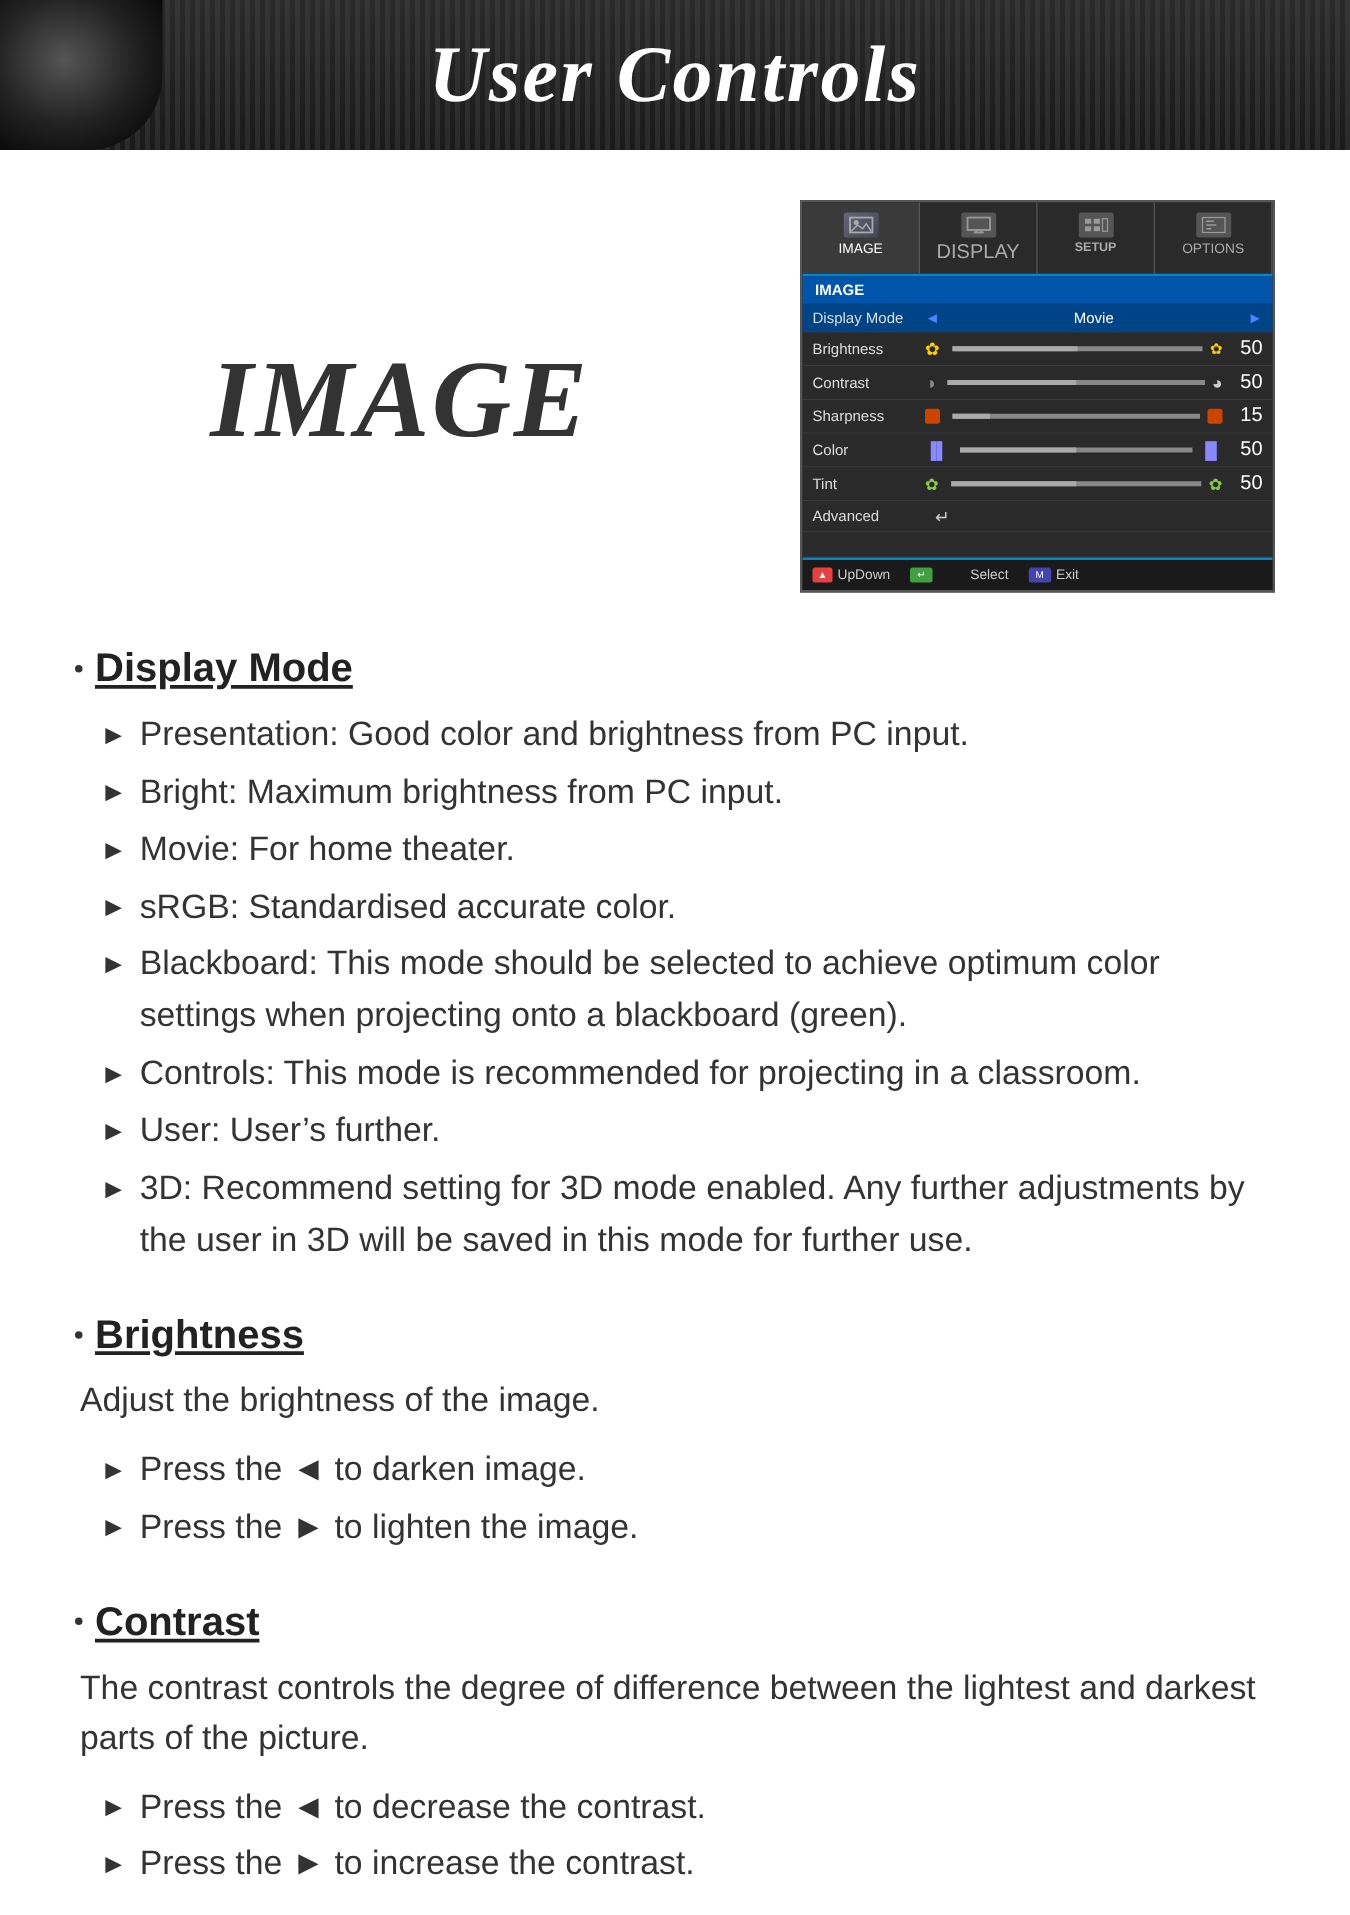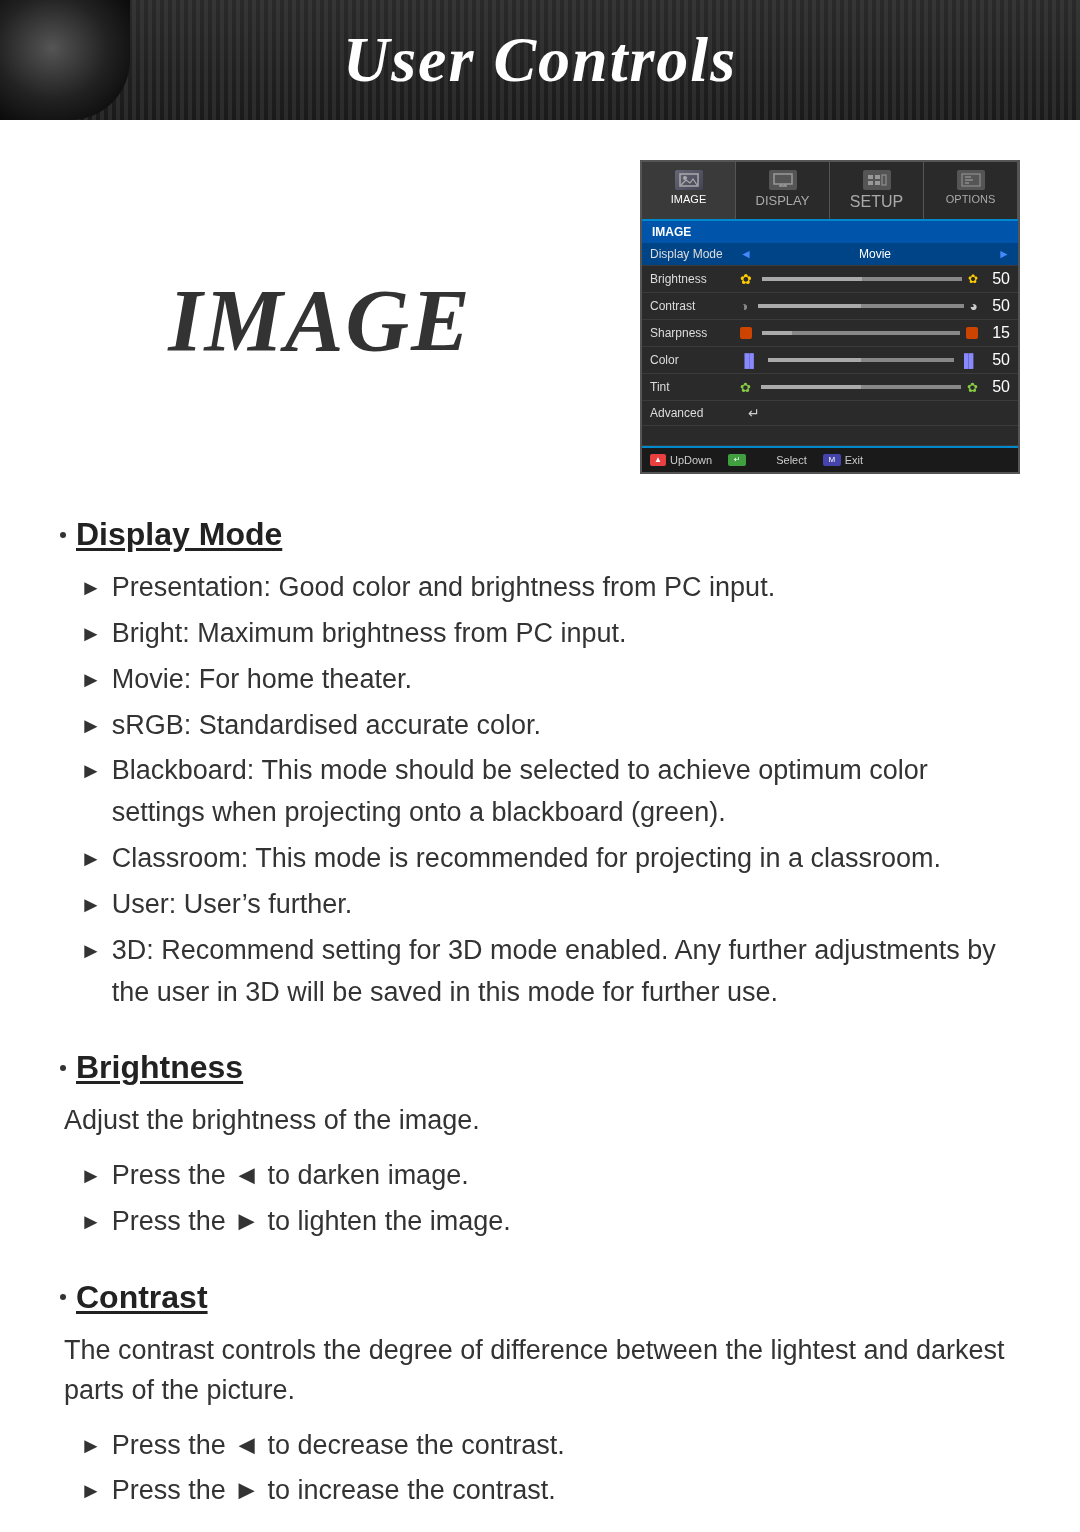--- a/index.html
+++ b/index.html
@@ -313,33 +313,33 @@
           </div>
           <div class="menu-tab">
             <div class="menu-tab-icon display-icon">
               <svg width="20" height="14" viewBox="0 0 20 14">
                   <rect x="1" y="1" width="18" height="10" fill="none" stroke="#999" stroke-width="1.5"></rect>
                   <line x1="8" y1="11" x2="8" y2="13" stroke="#999" stroke-width="1.5"></line>
                   <line x1="12" y1="11" x2="12" y2="13" stroke="#999" stroke-width="1.5"></line>
                   <line x1="6" y1="13" x2="14" y2="13" stroke="#999" stroke-width="1.5"></line>
                 </svg>
             </div>
-            <span style="font-size:13px;color:#aaa;">DISPLAY</span>
+            <span style="font-size:16px;color:#aaa;">DISPLAY</span>
           </div>
           <div class="menu-tab">
             <div class="menu-tab-icon setup-icon">
               <svg width="20" height="14" viewBox="0 0 20 14">
                   <rect x="1" y="2" width="5" height="4" fill="#999"></rect>
                   <rect x="8" y="2" width="5" height="4" fill="#999"></rect>
                   <rect x="1" y="8" width="5" height="4" fill="#999"></rect>
                   <rect x="8" y="8" width="5" height="4" fill="#999"></rect>
                   <rect x="15" y="2" width="4" height="10" fill="none" stroke="#999" stroke-width="1"></rect>
                 </svg>
             </div>
-            <span style="font-size:16px;color:#aaa;">SETUP</span>
+            <span style="font-size:10px;color:#aaa;font-weight:bold;">SETUP</span>
           </div>
           <div class="menu-tab">
             <div class="menu-tab-icon options-icon">
               <svg width="20" height="14" viewBox="0 0 20 14">
                   <rect x="1" y="1" width="18" height="12" fill="none" stroke="#999" stroke-width="1"></rect>
                   <line x1="4" y1="4" x2="10" y2="4" stroke="#999" stroke-width="1.2"></line>
                   <line x1="4" y1="7" x2="12" y2="7" stroke="#999" stroke-width="1.2"></line>
                   <line x1="4" y1="10" x2="8" y2="10" stroke="#999" stroke-width="1.2"></line>
                 </svg>
             </div>
@@ -453,21 +453,21 @@
         <li>
           <span class="bullet-arrow">►</span>
           <span class="bullet-text">sRGB: Standardised accurate color.</span>
         </li>
         <li>
           <span class="bullet-arrow">►</span>
           <span class="bullet-text">Blackboard: This mode should be selected to achieve optimum color settings when projecting onto a blackboard (green).</span>
         </li>
         <li>
           <span class="bullet-arrow">►</span>
-          <span class="bullet-text">Classroom: This mode is recommended for projecting in a classroom.</span>
+          <span class="bullet-text">Controls: This mode is recommended for projecting in a classroom.</span>
         </li>
         <li>
           <span class="bullet-arrow">►</span>
           <span class="bullet-text">User: User’s further.</span>
         </li>
         <li>
           <span class="bullet-arrow">►</span>
           <span class="bullet-text">3D: Recommend setting for 3D mode enabled. Any further adjustments by the user in 3D will be saved in this mode for further use.</span>
         </li>
       </ul>

